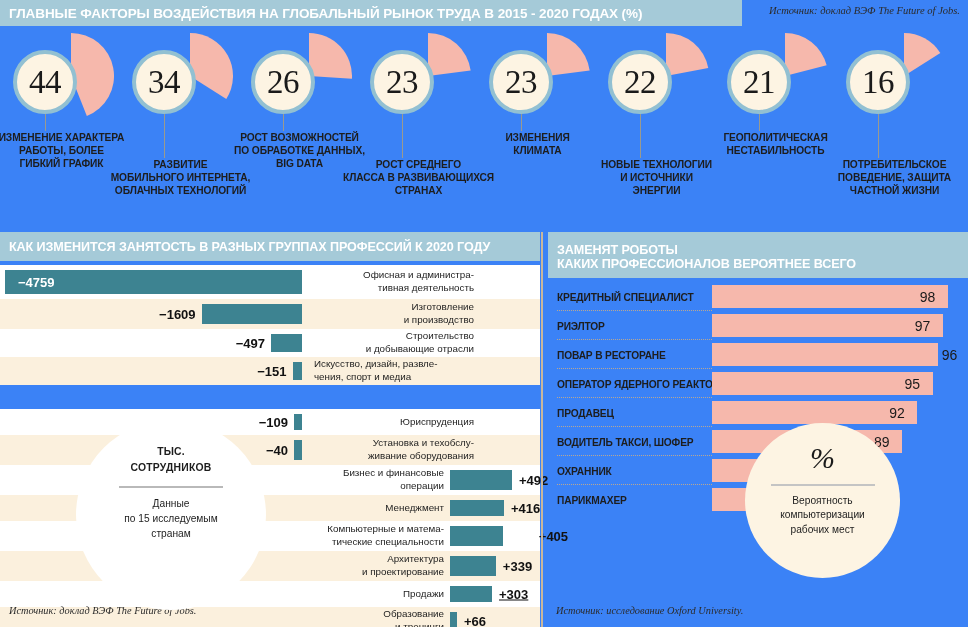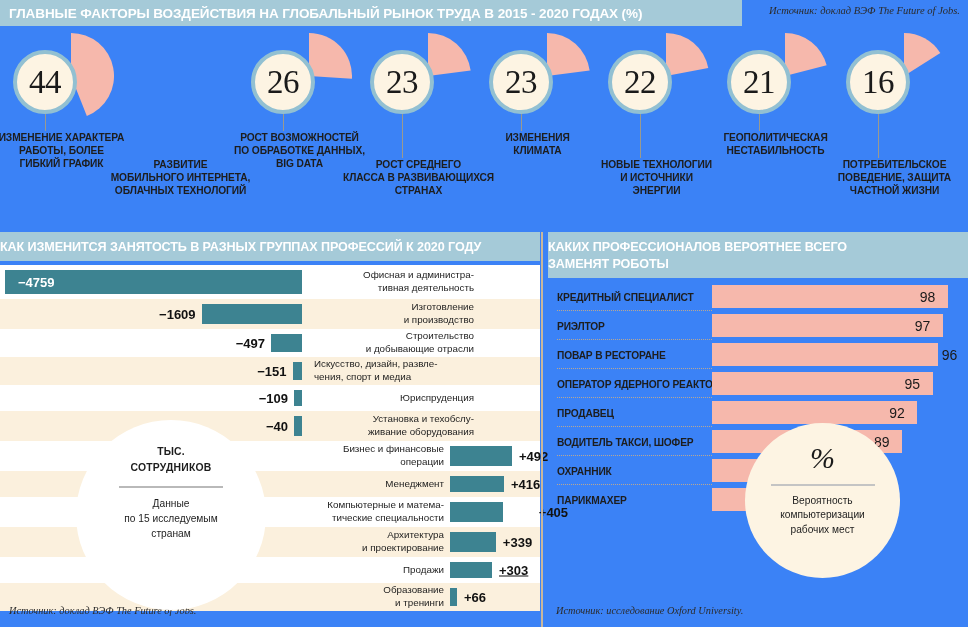--- a/index.html
+++ b/index.html
@@ -48,21 +48,21 @@
     line-height: 1.28; letter-spacing: -0.1px; text-align: center;
   }
 
   
   .panel-head {
     position: absolute; background: #a5cad8; display: flex;
     flex-direction: column; justify-content: center;
   }
   .panel-head-text {
     color: #ffffff; font-size: 12.6px; font-weight: bold;
-    letter-spacing: -0.1px; white-space: nowrap;
+    letter-spacing: -0.1px; padding-left: 9px; white-space: nowrap;
   }
 
   
   .left-chart { position: absolute; left: 0; top: 265px; width: 540px; height: 340px; }
   .lrow { position: relative; width: 540px; }
   .lrow.odd  { background: #ffffff; }
   .lrow.even { background: #fbf0dd; }
   .lbar { position: absolute; background: #3d8391; top: 5px; }
   .lval {
     position: absolute; font-size: 13px; font-weight: bold; color: #111;
@@ -152,20 +152,29 @@
             <path d="M 43 43 L 43 0 A 43 43 0 0 1 58.82935576544115 82.98038889319481 Z" fill="#f6b8ac"></path>
           </svg>
           <div class="fc-ring">
             <div class="fc-num">44</div>
           </div>
           <div class="fc-stem" style="height: 17px;"></div>
         </div>
         <div class="fc-label" style="top: 98px;">ИЗМЕНЕНИЕ ХАРАКТЕРА<br>РАБОТЫ, БОЛЕЕ<br>ГИБКИЙ ГРАФИК</div>
       </div>
       <div class="factor" style="left: 119px;">
+        <div class="fc-graphic">
+          <svg class="fc-wedge" viewBox="0 0 86 86">
+            <path d="M 43 43 L 43 0 A 43 43 0 0 1 79.30610079658663 66.04055218409687 Z" fill="#f6b8ac"></path>
+          </svg>
+          <div class="fc-ring">
+            <div class="fc-num">34</div>
+          </div>
+          <div class="fc-stem" style="height: 44px;"></div>
+        </div>
         <div class="fc-label" style="top: 125px;">РАЗВИТИЕ<br>МОБИЛЬНОГО ИНТЕРНЕТА,<br>ОБЛАЧНЫХ ТЕХНОЛОГИЙ</div>
       </div>
       <div class="factor" style="left: 238px;">
         <div class="fc-graphic">
           <svg class="fc-wedge" viewBox="0 0 86 86">
             <path d="M 43 43 L 43 0 A 43 43 0 0 1 85.91514932241569 45.699992339760485 Z" fill="#f6b8ac"></path>
           </svg>
           <div class="fc-ring">
             <div class="fc-num">26</div>
           </div>
@@ -253,21 +262,21 @@
       <div class="lrow odd" style="height: 28px;">
         <div class="lbar" style="height: 18px; left: 270.983px; width: 31.0168px;"></div>
         <div class="lval" style="left: 214.983px; text-align: right; width: 50px;">−497</div>
         <div class="llabel" style="width: 160px; left: 314px; text-align: right;">Строительство<br>и добывающие отрасли</div>
       </div>
       <div class="lrow even" style="height: 28px;">
         <div class="lbar" style="height: 18px; left: 292.576px; width: 9.42362px;"></div>
         <div class="lval" style="left: 236.576px; text-align: right; width: 50px;">−151</div>
         <div class="llabel" style="width: 160px; left: 314px; text-align: left;">Искусство, дизайн, развле-<br>чения, спорт и медиа</div>
       </div>
-      <div class="lrow odd" style="height: 26px;">
+      <div class="lrow odd" style="height: 26px; margin-top: 24px;">
         <div class="lbar" style="height: 16px; left: 294px; width: 8px;"></div>
         <div class="lval" style="left: 238px; text-align: right; width: 50px;">−109</div>
         <div class="llabel" style="width: 160px; left: 314px; text-align: right;">Юриспруденция</div>
       </div>
       <div class="lrow even" style="height: 30px;">
         <div class="lbar" style="height: 20px; left: 294px; width: 8px;"></div>
         <div class="lval" style="left: 238px; text-align: right; width: 50px;">−40</div>
         <div class="llabel" style="width: 160px; left: 314px; text-align: right;">Установка и техобслу-<br>живание оборудования</div>
       </div>
       <div class="lrow odd" style="height: 30px;">
@@ -306,22 +315,22 @@
     <div class="bubble-left-t1" id="bubble-left-t1">ТЫС.<br>СОТРУДНИКОВ</div>
     <div class="bubble-rule"></div>
     <div class="bubble-left-t2" id="bubble-left-t2">Данные<br>по 15 исследуемым<br>странам</div>
   </div>
 
   <div class="foot-src" style="left:9px;top:605px;">Источник: доклад ВЭФ The Future of Jobs.</div>
 
   <div class="vdiv"></div>
 
   <div class="panel-head" style="left:548px;top:232px;width:420px;height:46px;">
+    <div class="panel-head-text" style="margin-top:3px;">ЗАМЕНЯТ РОБОТЫ</div>
     <div class="panel-head-text">КАКИХ ПРОФЕССИОНАЛОВ ВЕРОЯТНЕЕ ВСЕГО</div>
-    <div class="panel-head-text" style="margin-top:3px;">ЗАМЕНЯТ РОБОТЫ</div>
   </div>
 
   <div class="right-panel" id="right-chart" style="padding-top: 50px;">
       <div class="rrow">
         <div class="rlabel">КРЕДИТНЫЙ СПЕЦИАЛИСТ</div>
         <div class="rbar" style="width: 235.832px;"></div>
         <div class="rval" style="left: 371.832px;">98</div>
         <div class="rdots"></div>
       </div>
       <div class="rrow">

